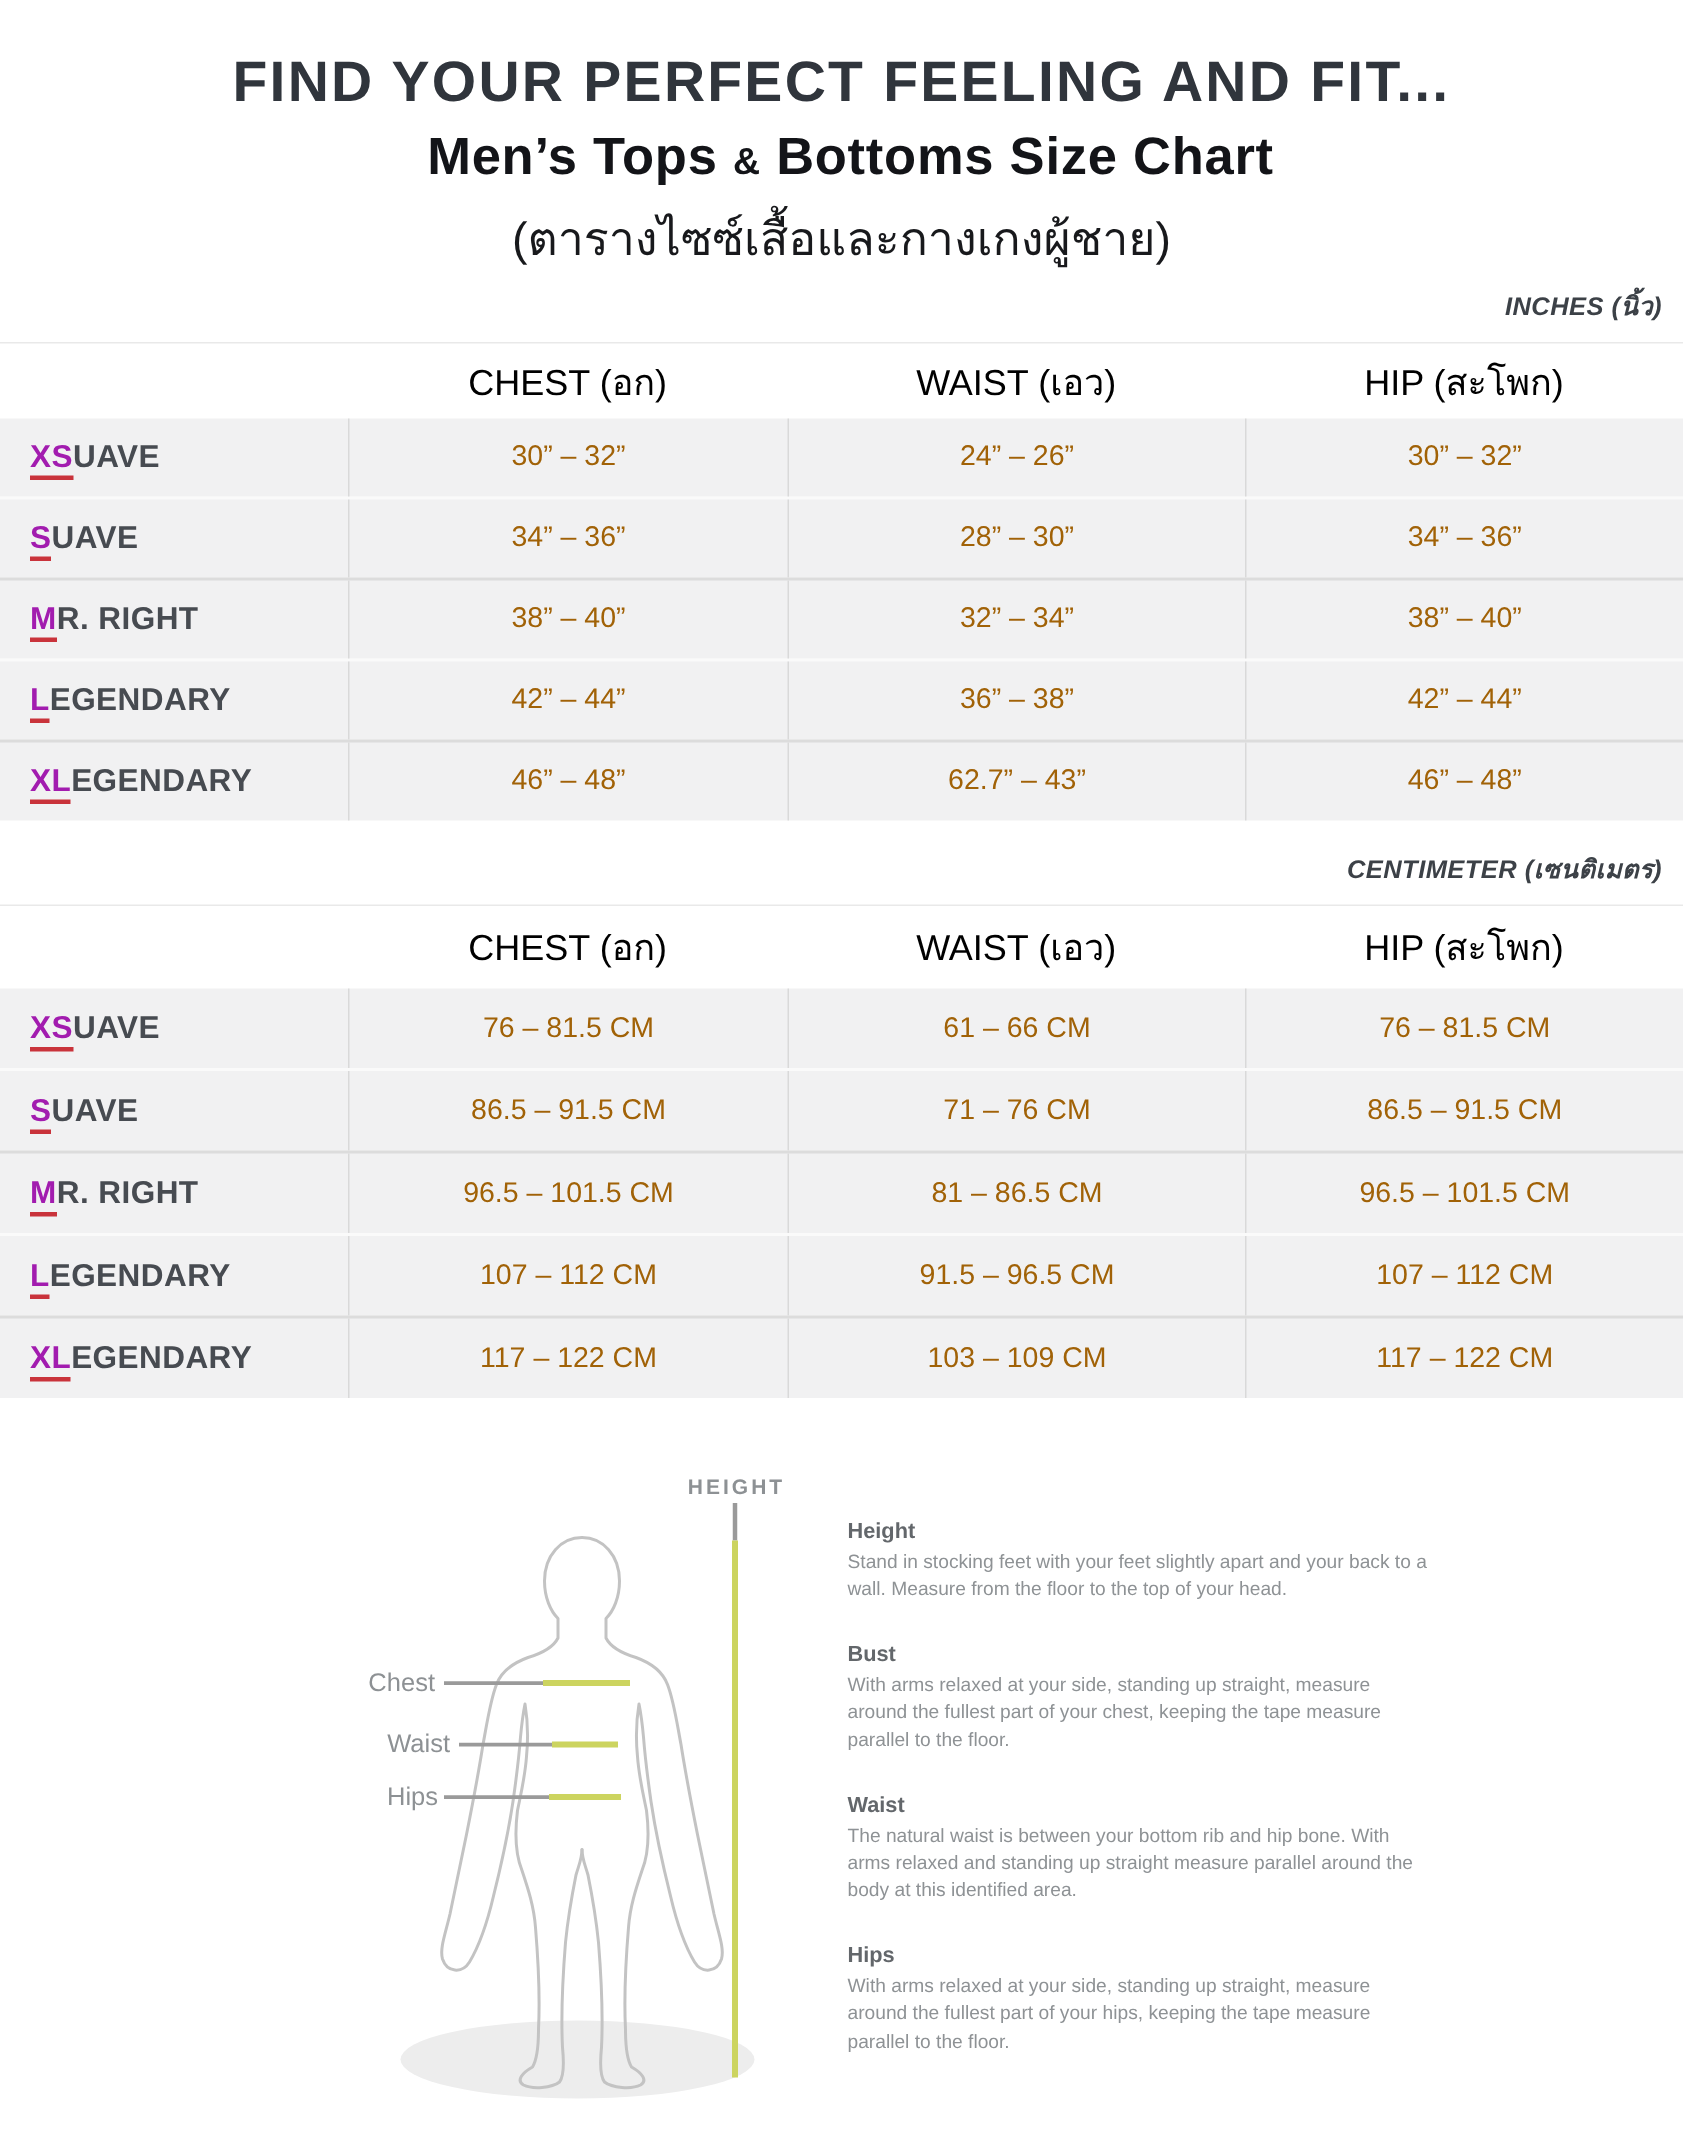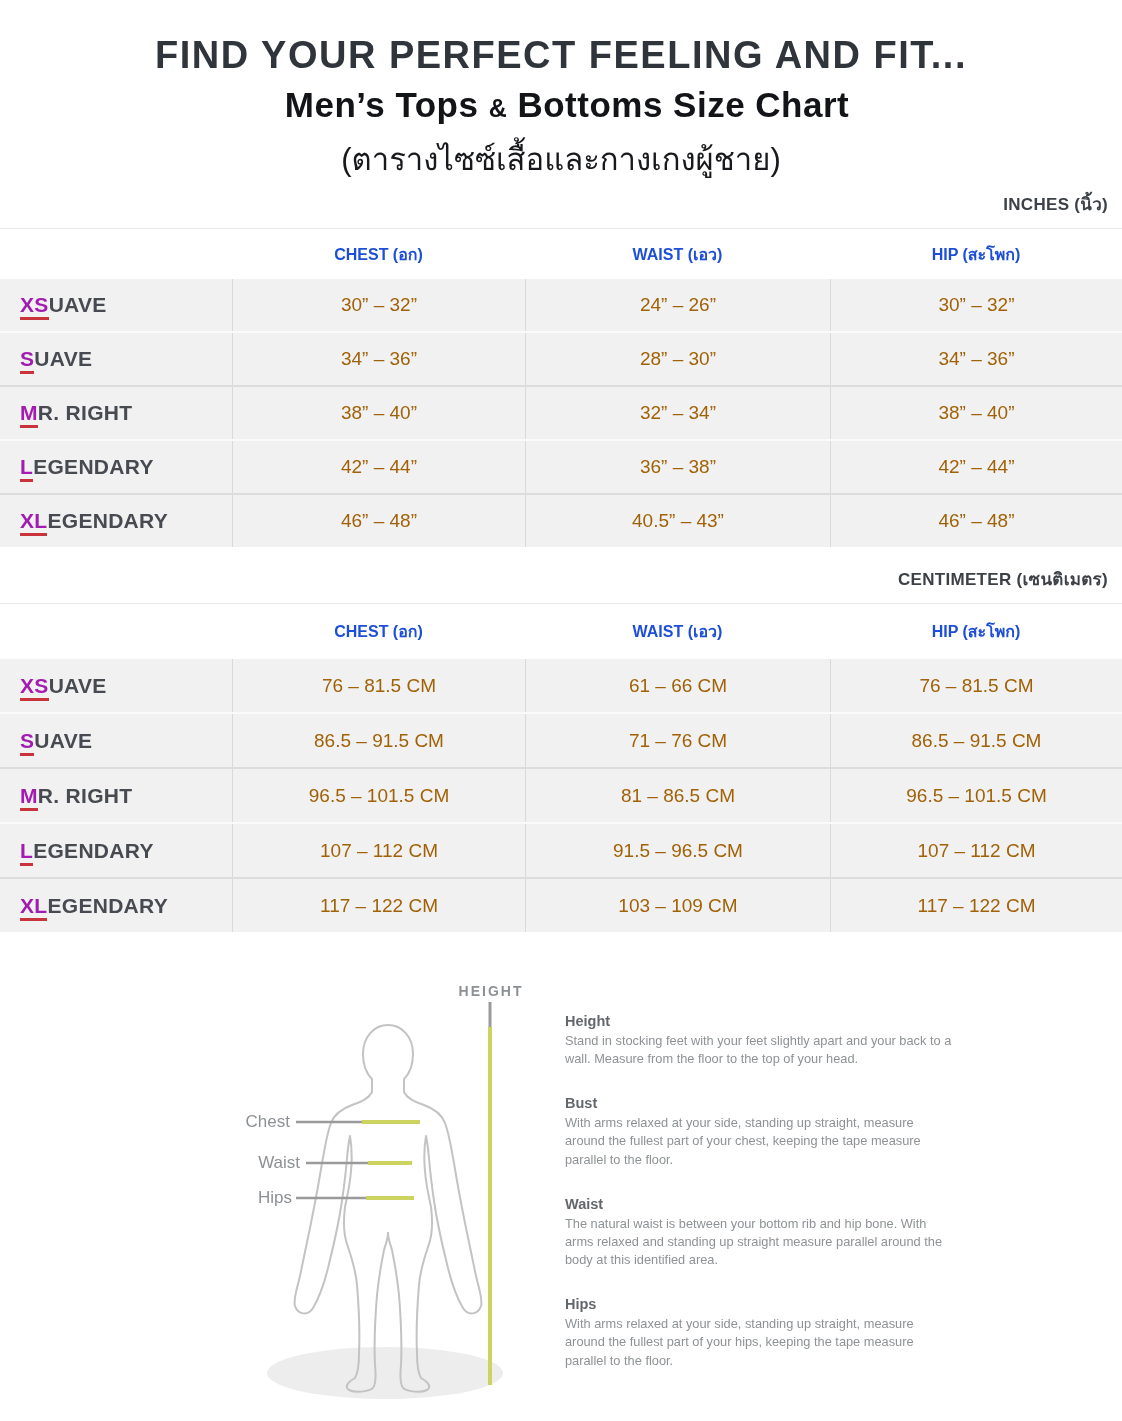--- a/index.html
+++ b/index.html
@@ -7,34 +7,34 @@
         font-family:"Liberation Sans",sans-serif;}
 
   
   .title-block{position:absolute;top:34px;left:0;width:1122px;text-align:center;}
   .title-main{font-size:38px;font-weight:800;letter-spacing:1.5px;color:#30353c;margin:0;}
   .title-sub{font-size:35px;font-weight:700;color:#131418;margin:8px 0 0 12px;letter-spacing:0.5px;}
   .title-sub .amp{font-size:25px;font-weight:700;}
   .title-thai{font-size:31px;font-weight:500;color:#18191c;margin-top:9px;}
 
   
-  .unit-label{position:absolute;right:14px;font-size:17px;font-weight:700;color:#3c4147;letter-spacing:0.3px;}
+  .unit-label{position:absolute;right:14px;font-size:17px;font-weight:700;color:#3c4147;letter-spacing:0.3px;font-style:italic;}
   .unit-inches{top:190px;}
   .unit-cm{top:565px;}
 
   
   .size-table{position:absolute;left:0;width:1122px;}
   .table-inches{top:228px;}
   .table-cm{top:603px;}
   .thead{display:grid;grid-template-columns:232px 293px 305px auto;
          border-top:1px solid #e9e9e9;background:#fff;}
   .table-inches .thead{height:50px;}
   .table-cm .thead{height:55px;}
   .thcell{display:flex;align-items:center;justify-content:center;
-          font-size:16px;font-weight:700;color:#1d4ed8;}
+          font-size:24px;font-weight:400;color:#000000;}
   .trow{display:grid;grid-template-columns:232px 293px 305px auto;background:#f1f1f2;}
   .table-inches .trow{height:52px;}
   .table-cm .trow{height:53px;}
   .tcell{display:flex;align-items:center;}
   .tcell.val{justify-content:center;font-size:19px;color:#a16207;border-left:1px solid #d9d9d9;}
   .tcell.lbl{padding-left:20px;font-size:21px;font-weight:700;color:#474b51;letter-spacing:0.3px;}
   .tcell.lbl .red{color:#a21caf;border-bottom:3px solid #c9333b;padding-bottom:1px;}
   .sep-light{border-top:2px solid #fafafa;}
   .sep-dark{border-top:2px solid #dcdcdc;}
 
@@ -109,21 +109,21 @@
           </div>
           <div class="tcell val">42” – 44”</div>
           <div class="tcell val">36” – 38”</div>
           <div class="tcell val">42” – 44”</div>
         </div>
         <div class="trow sep-dark">
           <div class="tcell lbl">
             <span><span class="red">XL</span>EGENDARY</span>
           </div>
           <div class="tcell val">46” – 48”</div>
-          <div class="tcell val">40.5” – 43”</div>
+          <div class="tcell val">62.7” – 43”</div>
           <div class="tcell val">46” – 48”</div>
         </div>
       </div>
   </div>
 
   <div class="size-table table-cm">
     <div class="thead">
       <div class="thcell"></div>
       <div class="thcell">CHEST (อก)</div>
       <div class="thcell">WAIST (เอว)</div>

